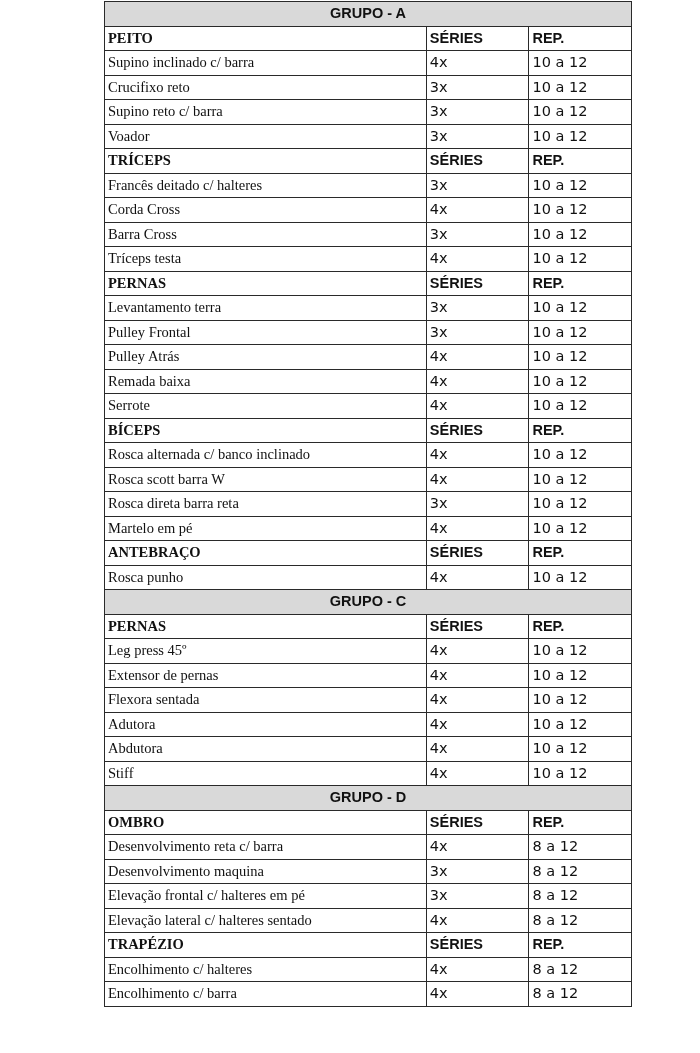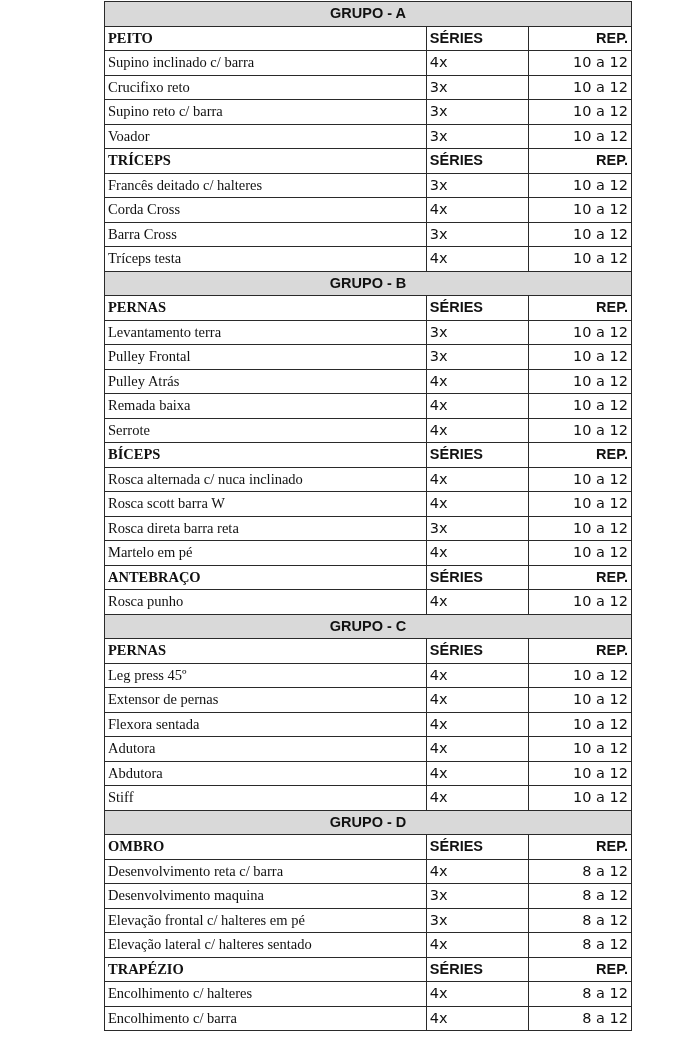--- a/index.html
+++ b/index.html
@@ -15,21 +15,21 @@
     #sheet td {
       border: 1.5px solid #2a2a2a;
       height: 23.5px;
       padding: 0 3px;
       line-height: 23px;
       white-space: nowrap;
       overflow: hidden;
     }
     #sheet td.c1 { width: 316px; font-family: Liberation Serif, serif; }
     #sheet td.c2 { width: 96px; text-align: left; }
-    #sheet td.c3 { width: 96px; text-align: right; }
+    #sheet td.c3 { width: 96px; text-align: left; }
     tr.group td {
       background: #d9d9d9;
       text-align: center;
       font-weight: bold;
       font-family: "Liberation Sans", sans-serif;
       font-size: 14.5px;
     }
     tr.section td {
       font-weight: bold;
       font-family: "Liberation Sans", sans-serif;
@@ -88,23 +88,20 @@
       <tr class="ex">
         <td class="c1">Barra Cross</td>
         <td class="c2">3x</td>
         <td class="c3">10 a 12</td>
       </tr>
       <tr class="ex">
         <td class="c1">Tríceps testa</td>
         <td class="c2">4x</td>
         <td class="c3">10 a 12</td>
       </tr>
-      <tr class="group">
-        <td class="" colspan="3">GRUPO - B</td>
-      </tr>
       <tr class="section">
         <td class="c1">PERNAS</td>
         <td class="c2">SÉRIES</td>
         <td class="c3">REP.</td>
       </tr>
       <tr class="ex">
         <td class="c1">Levantamento terra</td>
         <td class="c2">3x</td>
         <td class="c3">10 a 12</td>
       </tr>
@@ -127,21 +124,21 @@
         <td class="c1">Serrote</td>
         <td class="c2">4x</td>
         <td class="c3">10 a 12</td>
       </tr>
       <tr class="section">
         <td class="c1">BÍCEPS</td>
         <td class="c2">SÉRIES</td>
         <td class="c3">REP.</td>
       </tr>
       <tr class="ex">
-        <td class="c1">Rosca alternada c/ nuca inclinado</td>
+        <td class="c1">Rosca alternada c/ banco inclinado</td>
         <td class="c2">4x</td>
         <td class="c3">10 a 12</td>
       </tr>
       <tr class="ex">
         <td class="c1">Rosca scott barra W</td>
         <td class="c2">4x</td>
         <td class="c3">10 a 12</td>
       </tr>
       <tr class="ex">
         <td class="c1">Rosca direta barra reta</td>

